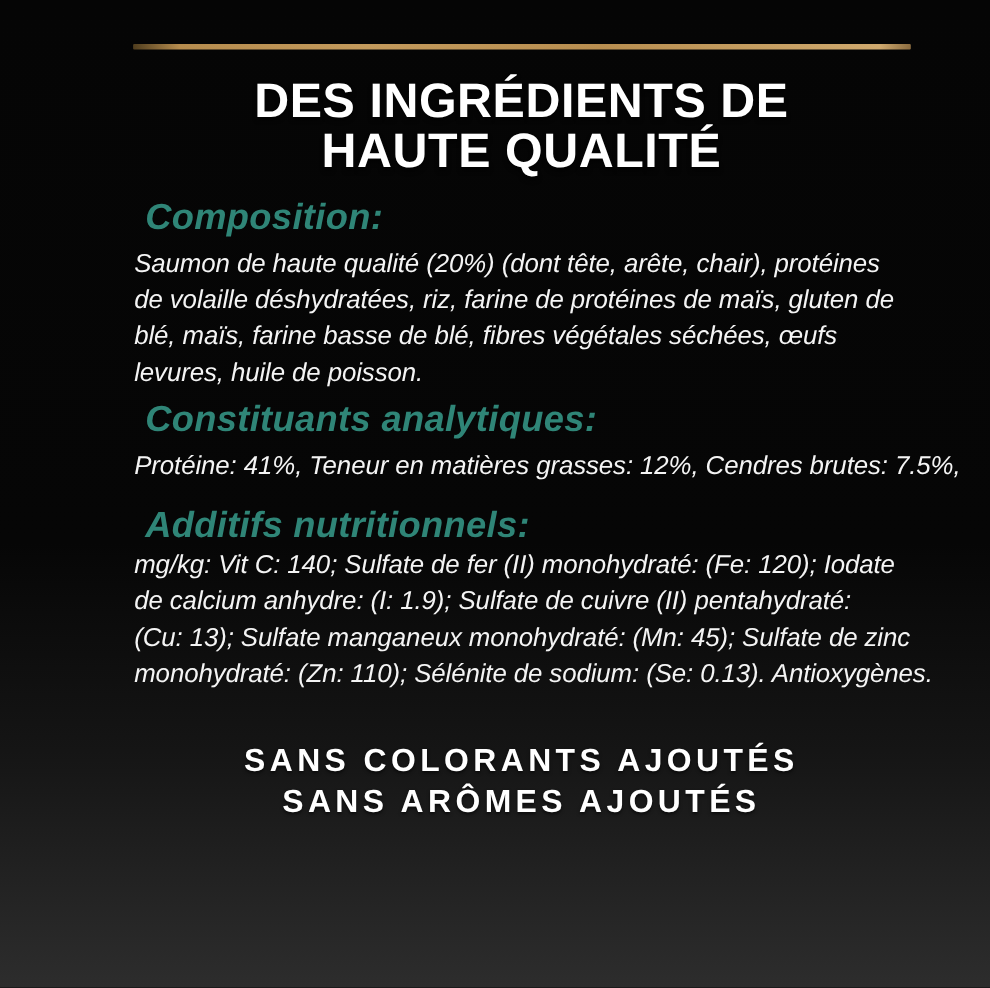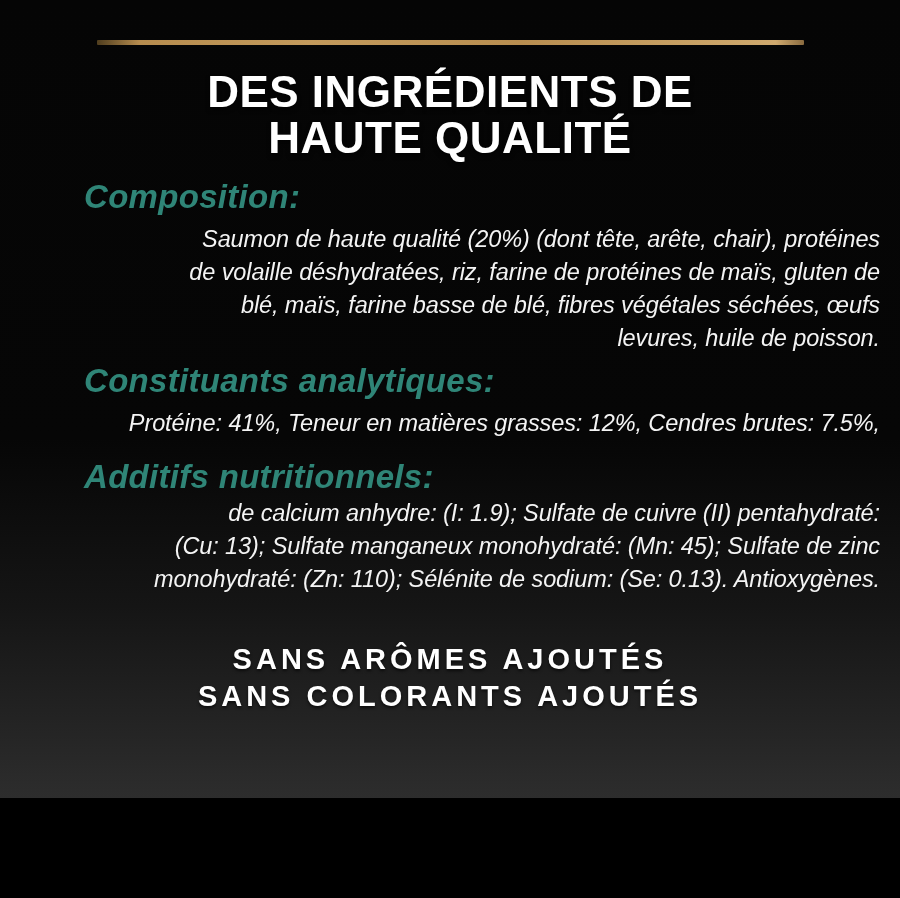--- a/index.html
+++ b/index.html
@@ -1,24 +1,25 @@
 <!DOCTYPE html>
 <html><head>
 <meta charset="utf-8">
 <style>
   html,body{margin:0;padding:0;background:#000;}
   .panel{
     position:relative;
-    width:900px;height:798px;
+    width:900px;height:898px;
     overflow:hidden;
     background:linear-gradient(180deg,#050505 0%,#060606 55%,#151515 76%,#2d2d2d 100%);
     font-family:"Liberation Sans",sans-serif;
     color:#f2f2f2;
     box-sizing:border-box;
     padding-top:40px;
+    padding-left:48px;
   }
   .gold-bar{
     height:5px;width:707px;margin:0 auto;
     background:linear-gradient(90deg,#4f3d1e 0%,#b68c4e 6%,#c39a5c 30%,#b88e50 60%,#cfa96e 96%,#8a6b3f 100%);
     border-radius:1px;
   }
   h1.headline{
     margin:24px 0 0 0;
     text-align:center;
     font-size:44px;line-height:46px;
@@ -31,21 +32,21 @@
   h2.section-heading{
     margin:0 0 0 10px;
     font-size:33px;line-height:40px;
     font-weight:600;
     letter-spacing:0.3px;
     color:#2f8577;
   }
   .section-heading.first{margin-top:16px;}
   .section-heading.second{margin-top:6px;}
   .section-heading.third{margin-top:17px;}
-  .body-block{margin-top:6px;text-align:right;}
+  .body-block{margin-top:6px;}
   .body-block.analytical{}
   .body-block.additives{margin-top:0;}
   .body-line{
     font-size:23.5px;line-height:33px;
     letter-spacing:-0.1px;
     white-space:nowrap;
     color:#f4f4f4;
   }
   .footer{
     margin-top:45px;
@@ -81,25 +82,26 @@
       <div class="body-line">levures, huile de poisson.</div>
     </div>
 
     <h2 class="section-heading second">Constituants analytiques:</h2>
     <div class="body-block analytical">
       <div class="body-line">Protéine: 41%, Teneur en matières grasses: 12%, Cendres brutes: 7.5%,</div>
     </div>
 
     <h2 class="section-heading third">Additifs nutritionnels:</h2>
     <div class="body-block additives">
+      <div class="body-line">mg/kg: Vit C: 140; Sulfate de fer (II) monohydraté: (Fe: 120); Iodate</div>
       <div class="body-line">de calcium anhydre: (I: 1.9); Sulfate de cuivre (II) pentahydraté:</div>
       <div class="body-line">(Cu: 13); Sulfate manganeux monohydraté: (Mn: 45); Sulfate de zinc</div>
       <div class="body-line">monohydraté: (Zn: 110); Sélénite de sodium: (Se: 0.13). Antioxygènes.</div>
     </div>
 
   </div>
 
   <div class="footer">
+    <div class="footer-line">SANS COLORANTS AJOUTÉS</div>
     <div class="footer-line">SANS ARÔMES AJOUTÉS</div>
-    <div class="footer-line">SANS COLORANTS AJOUTÉS</div>
   </div>
 
 </div>
 
 </body></html>

